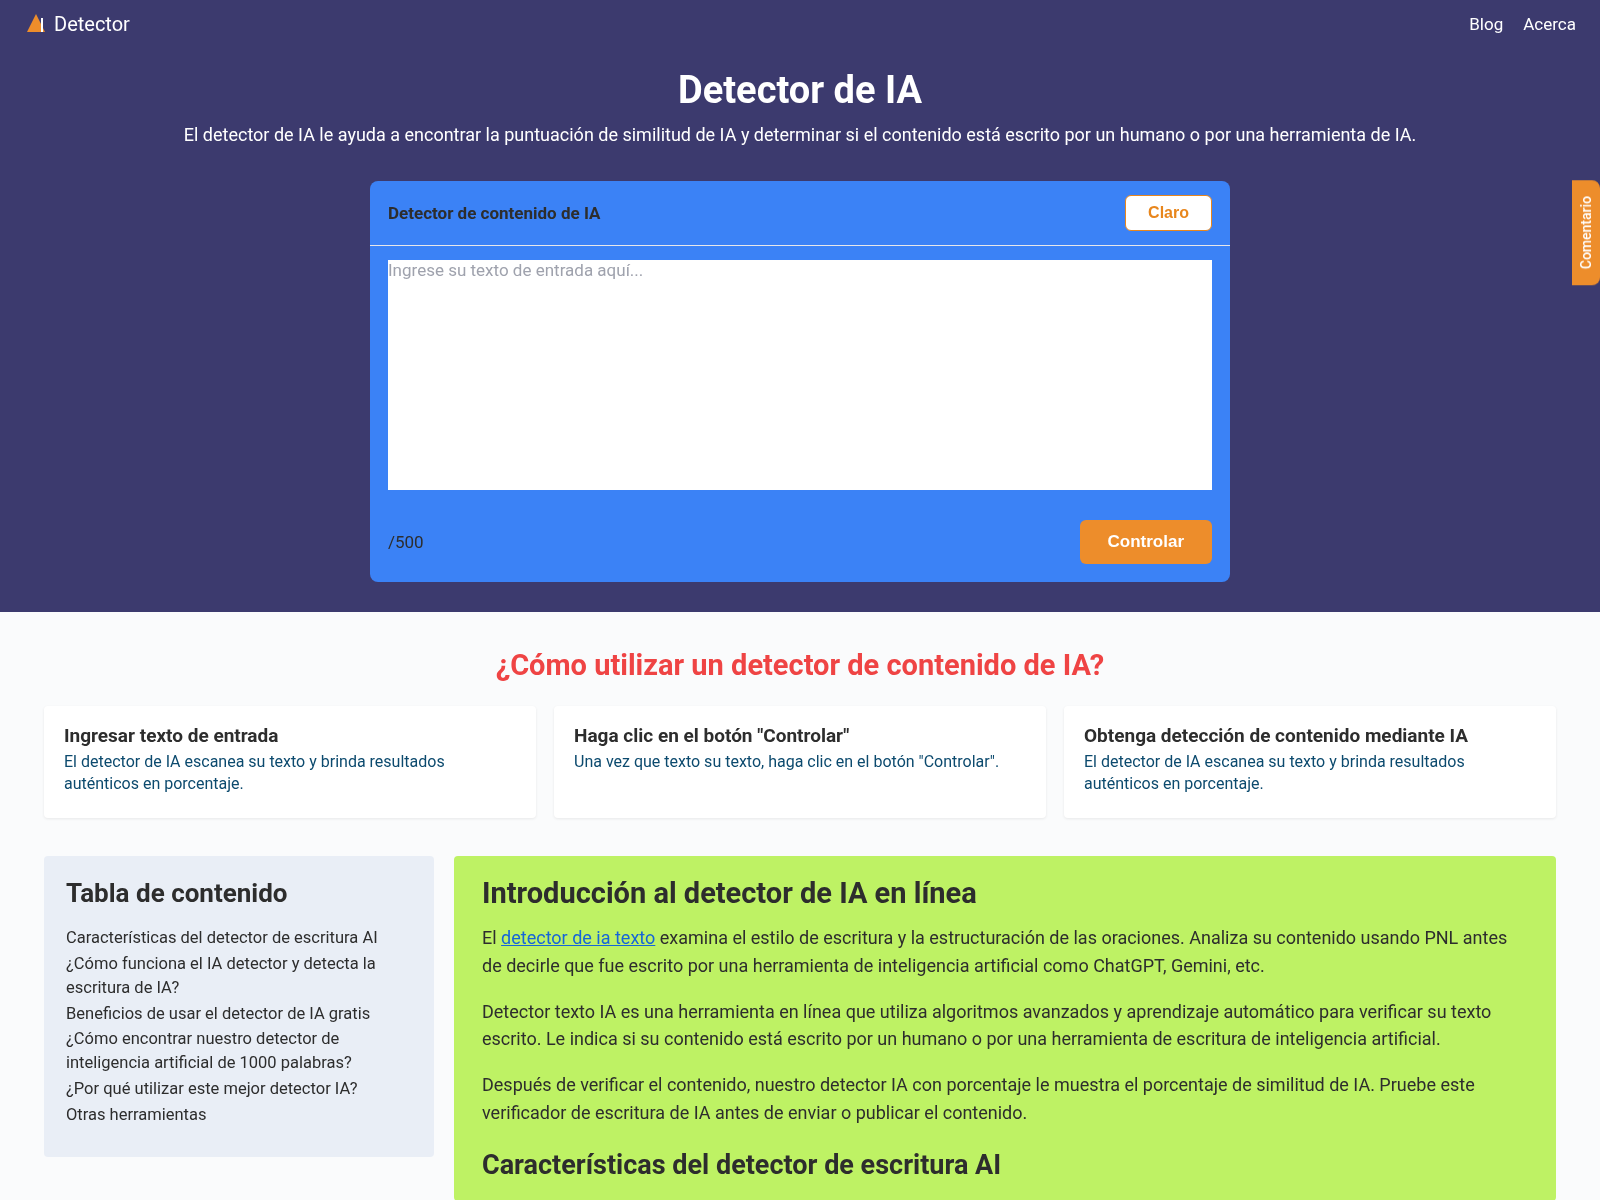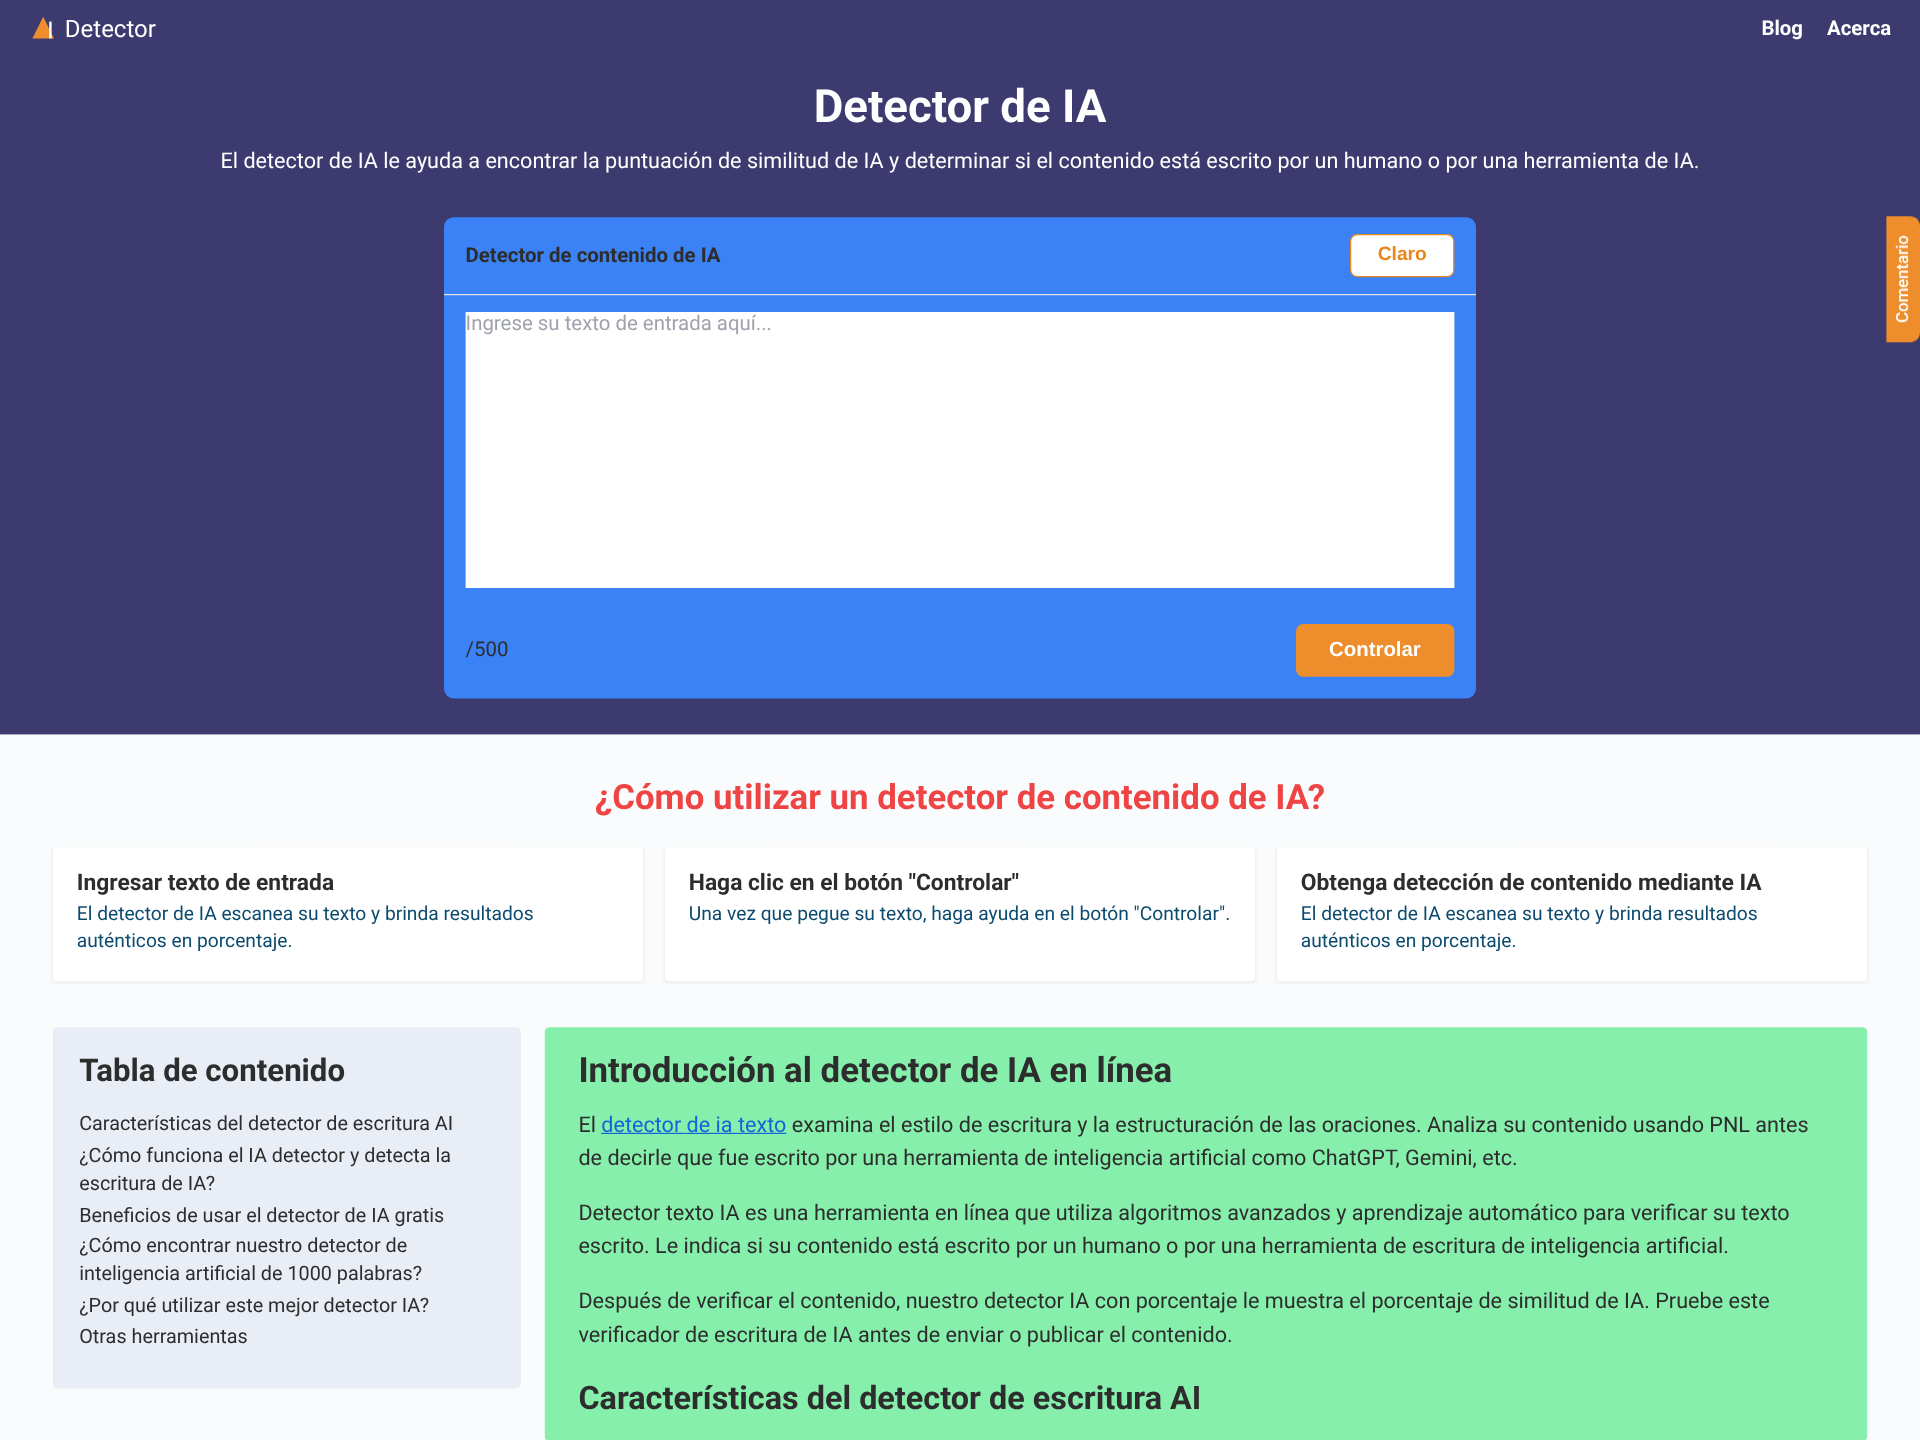--- a/index.html
+++ b/index.html
@@ -2,21 +2,21 @@
 <html><head>
 <meta charset="utf-8">
 <style>
 * { margin: 0; padding: 0; box-sizing: border-box; }
 body { font-family: -apple-system, BlinkMacSystemFont, 'Segoe UI', Roboto, 'Helvetica Neue', Arial, sans-serif; background: #fafbfc; color: #2d2d2d; }
 .hero { background: #3c3a6e; color: #fff; padding: 0 0 30px 0; }
 .topbar { display: flex; justify-content: space-between; align-items: center; padding: 12px 24px; }
 .logo { display: flex; align-items: center; gap: 6px; font-weight: 400; font-size: 20px; color: #fff; }
 .logo-icon { width: 24px; height: 24px; display: inline-flex; align-items: center; justify-content: center; }
 .nav { display: flex; gap: 20px; }
-.nav a { color: #fff; text-decoration: none; font-size: 17px; font-weight: 700; cursor: pointer; }
+.nav a { color: #fff; text-decoration: none; font-size: 17px; font-weight: 400; cursor: pointer; }
 .hero-title { text-align: center; font-size: 38px; font-weight: 700; margin-top: 20px; }
 .hero-sub { text-align: center; font-size: 18px; margin-top: 12px; padding: 0 20px; }
 .card-wrap { max-width: 900px; margin: 36px auto 0; padding: 0 20px; }
 .card { background: #3b82f6; border-radius: 8px; color: #2d2d2d; overflow: hidden; }
 .card-header { display: flex; justify-content: space-between; align-items: center; padding: 14px 18px; border-bottom: 1px solid #e7e7ea; }
 .card-header-title { font-weight: 700; font-size: 17px; }
 .clear-btn { background: #fff; color: #e8861c; border: 1.5px solid #e8861c; border-radius: 6px; padding: 8px 22px; font-size: 16px; font-weight: 600; cursor: pointer; }
 .card-body { padding: 14px 18px; }
 .input-area { width: 100%; min-height: 230px; border: none; resize: none; font-size: 17px; font-family: inherit; outline: none; }
 .input-area::placeholder { color: #9fa2ad; }
@@ -27,21 +27,21 @@
 .howto { max-width: 1560px; margin: 0 auto; padding: 36px 24px 20px; }
 .howto-title { text-align: center; font-size: 29px; font-weight: 700; color: #ef4444; }
 .steps { display: flex; gap: 18px; margin-top: 24px; }
 .step { flex: 1; background: #fff; border-radius: 4px; padding: 18px 20px 22px; box-shadow: 0 1px 3px rgba(0,0,0,0.08); }
 .step-title { font-weight: 700; font-size: 19px; margin-bottom: 4px; }
 .step-desc { font-size: 16px; color: #0c4a6e; line-height: 1.4; }
 .main-row { display: flex; gap: 20px; max-width: 1560px; margin: 18px auto 0; padding: 0 24px 40px; align-items: flex-start; }
 .toc { background: #e9eef6; border-radius: 4px; padding: 22px 22px 28px; width: 390px; flex-shrink: 0; }
 .toc-title { font-size: 26px; font-weight: 700; margin-bottom: 18px; }
 .toc-item { display: block; font-size: 16.5px; color: #2d2d2d; text-decoration: none; line-height: 1.45; margin-bottom: 2px; cursor: pointer; }
-.article { flex: 1; background: #86efac; padding: 20px 28px; border-radius: 4px; }
+.article { flex: 1; background: #bef264; padding: 20px 28px; border-radius: 4px; }
 .article h2 { font-size: 29px; font-weight: 700; margin-bottom: 14px; }
 .article p { font-size: 18px; line-height: 1.55; margin-bottom: 18px; }
 .article a { color: #1565d8; text-decoration: underline; }
 .article h3 { font-size: 27px; font-weight: 700; margin-top: 22px; }
 </style>
 </head>
 <body>
 
 <div class="hero">
   <div class="topbar">
@@ -83,21 +83,21 @@
 
 <div class="howto">
   <h2 class="howto-title">¿Cómo utilizar un detector de contenido de IA?</h2>
   <div class="steps">
     <div class="step">
       <div class="step-title">Ingresar texto de entrada</div>
       <div class="step-desc">El detector de IA escanea su texto y brinda resultados auténticos en porcentaje.</div>
     </div>
     <div class="step">
       <div class="step-title">Haga clic en el botón "Controlar"</div>
-      <div class="step-desc">Una vez que pegue su texto, haga ayuda en el botón "Controlar".</div>
+      <div class="step-desc">Una vez que texto su texto, haga clic en el botón "Controlar".</div>
     </div>
     <div class="step">
       <div class="step-title">Obtenga detección de contenido mediante IA</div>
       <div class="step-desc">El detector de IA escanea su texto y brinda resultados auténticos en porcentaje.</div>
     </div>
   </div>
 </div>
 
 <div class="main-row">
   <div class="toc">

